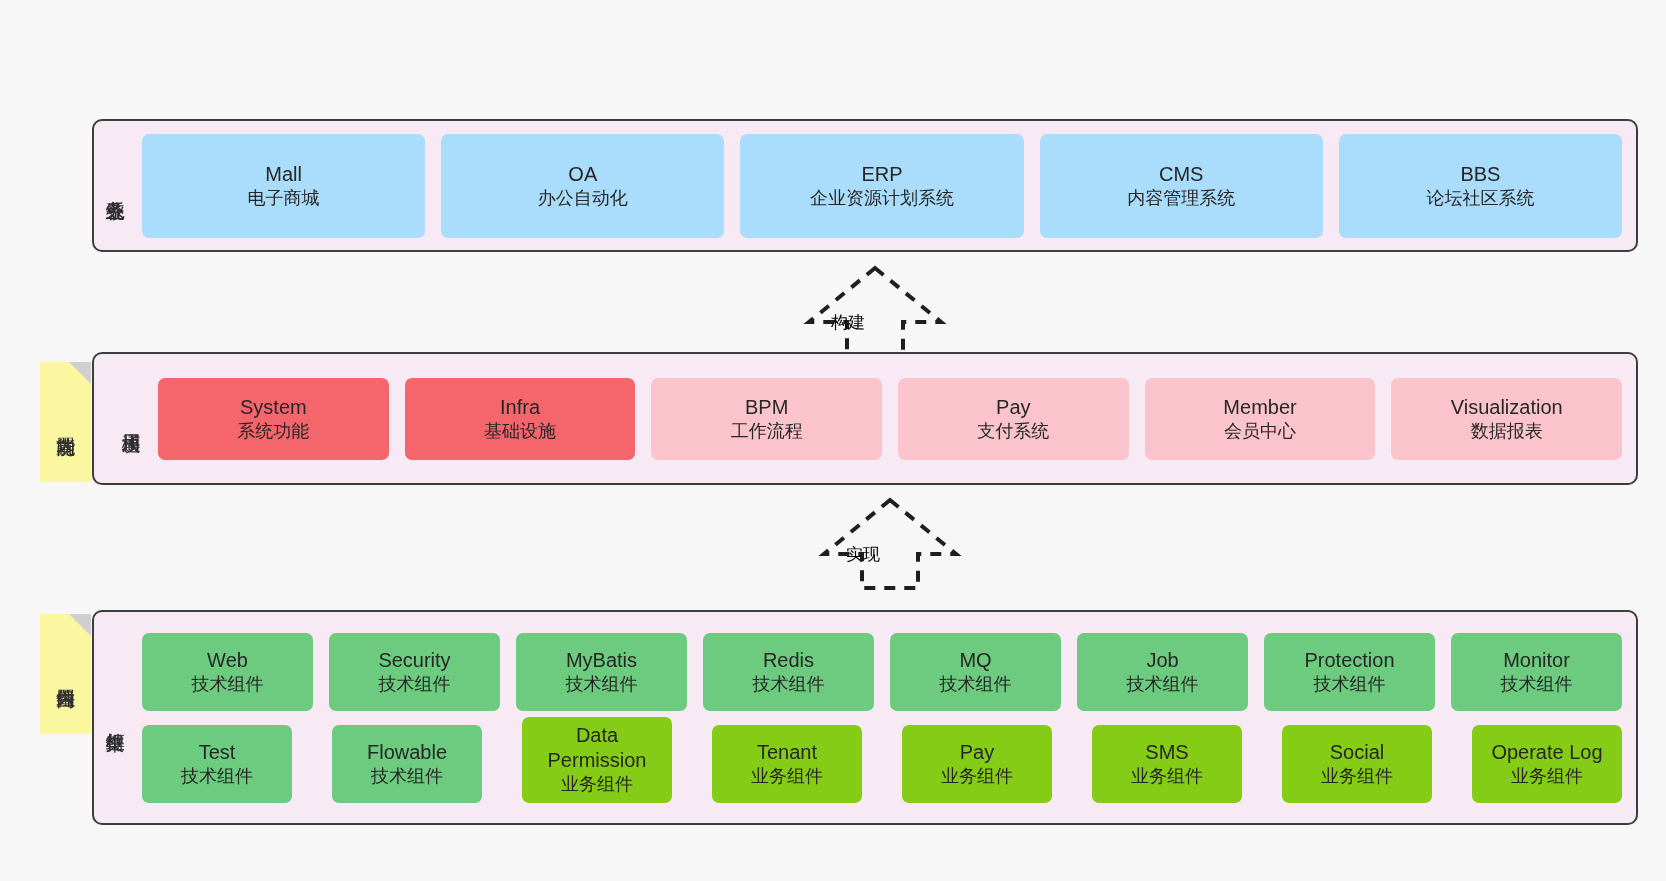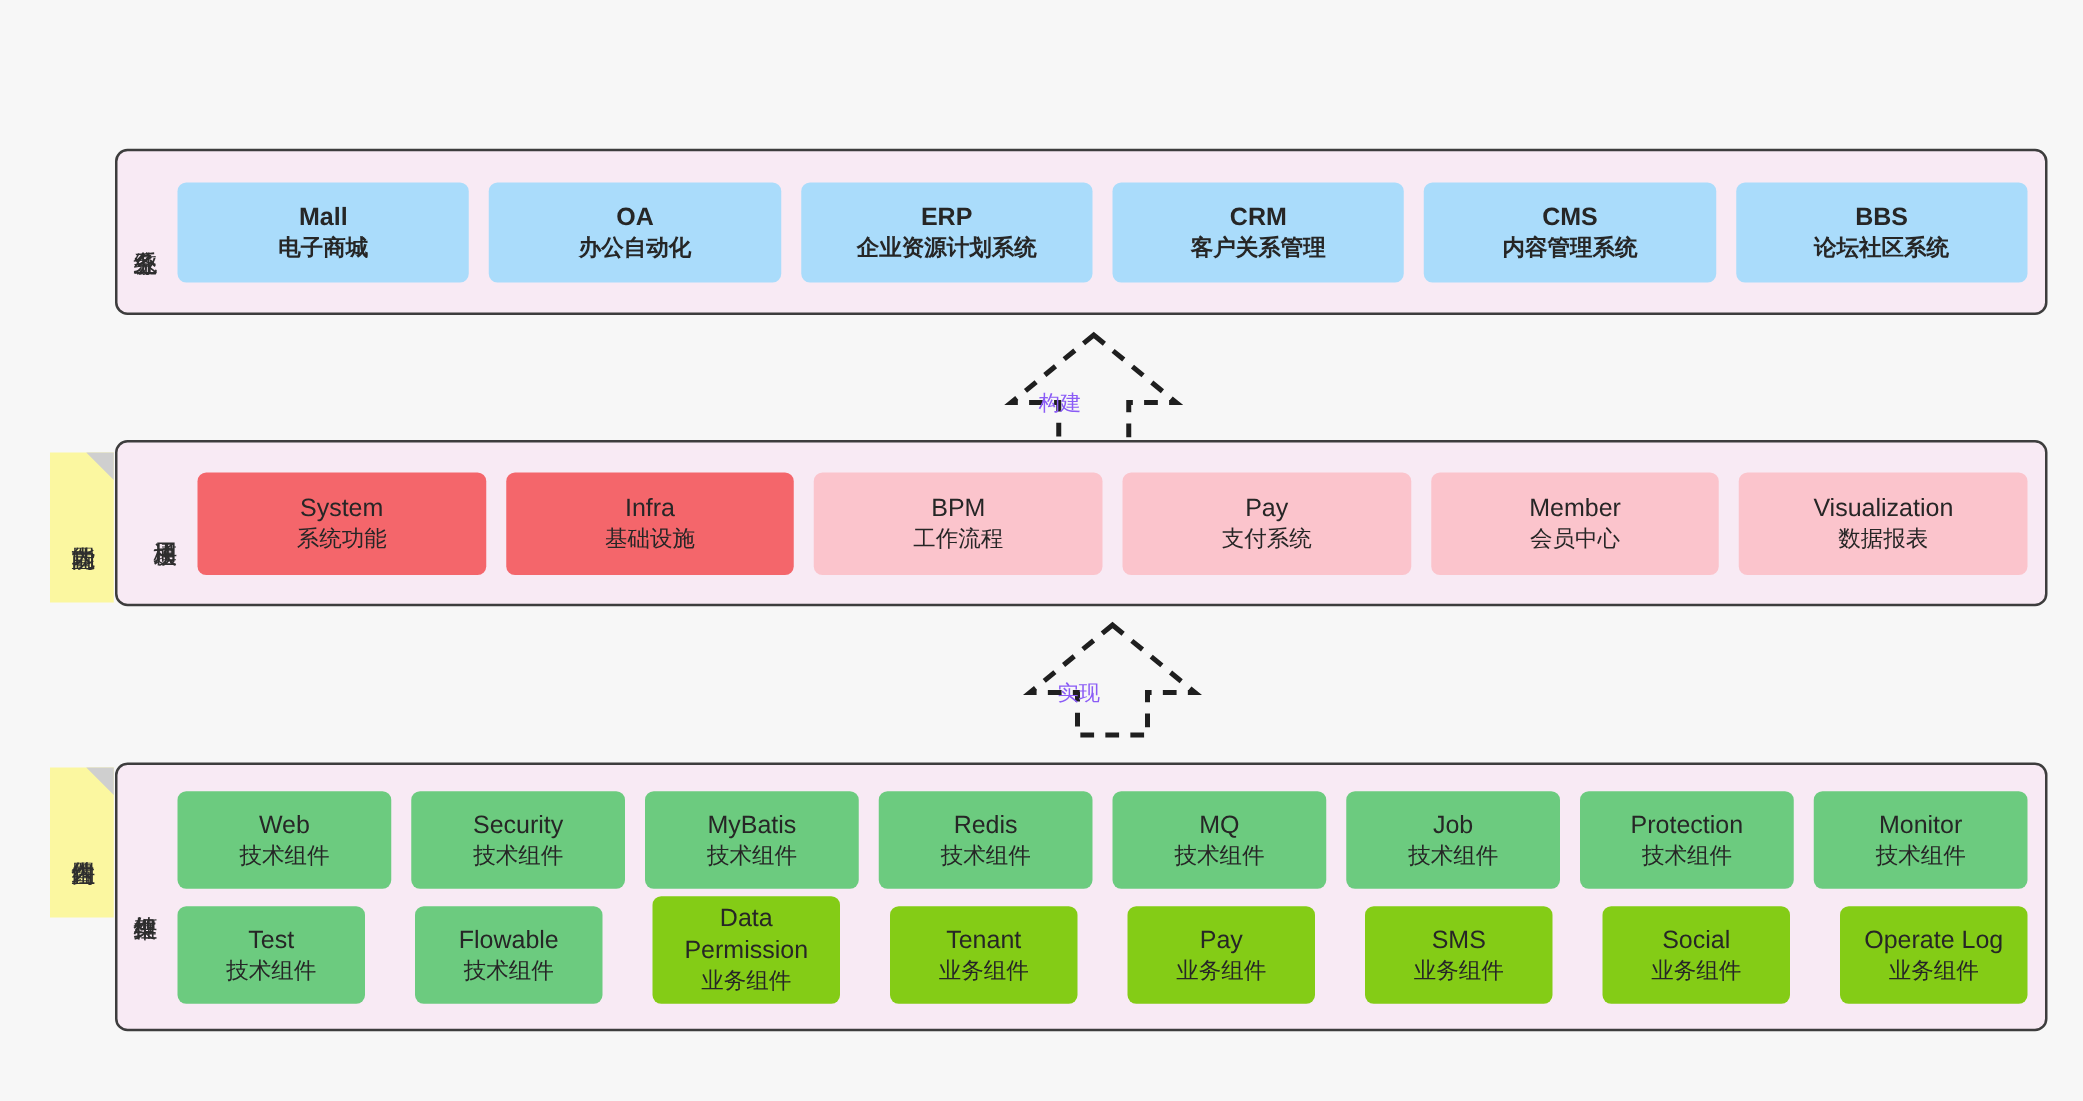--- a/index.html
+++ b/index.html
@@ -95,21 +95,21 @@
   }
   .card.wrap .en { white-space: normal; }
 
   .c-blue      { background: #aadcfb; }
   .c-red       { background: #f4666b; }
   .c-pink      { background: #fbc4cc; }
   .c-green     { background: #6ccb7f; }
   .c-lightgrn  { background: #84cc16; }
 
   
-  .h-biz   { height: 80px; font-weight: bold; }
+  .h-biz   { height: 104px; }
   .h-mod   { height: 82px; }
   .h-frame { height: 78px; }
 
   
   .note {
     position: absolute;
     background: #fbf7a0;
     box-sizing: border-box;
     display: flex;
     align-items: center;
@@ -133,21 +133,21 @@
   }
 
   
   .connector {
     position: absolute;
     pointer-events: none;
   }
   .connector .conn-label {
     position: absolute;
     font-size: 17px;
-    color: #8b5cf6;
+    color: #000000;
     background: transparent;
     white-space: nowrap;
     user-select: none;
   }
 </style>
 </head>
 <body>
 
 <div id="canvas">
 
@@ -159,24 +159,20 @@
           <span class="en">Mall</span>
           <span class="cn">电子商城</span>
         </div>
         <div class="card c-blue h-biz">
           <span class="en">OA</span>
           <span class="cn">办公自动化</span>
         </div>
         <div class="card c-blue h-biz">
           <span class="en">ERP</span>
           <span class="cn">企业资源计划系统</span>
-        </div>
-        <div class="card c-blue h-biz">
-          <span class="en">CRM</span>
-          <span class="cn">客户关系管理</span>
         </div>
         <div class="card c-blue h-biz">
           <span class="en">CMS</span>
           <span class="cn">内容管理系统</span>
         </div>
         <div class="card c-blue h-biz">
           <span class="en">BBS</span>
           <span class="cn">论坛社区系统</span>
         </div>
       </div>

